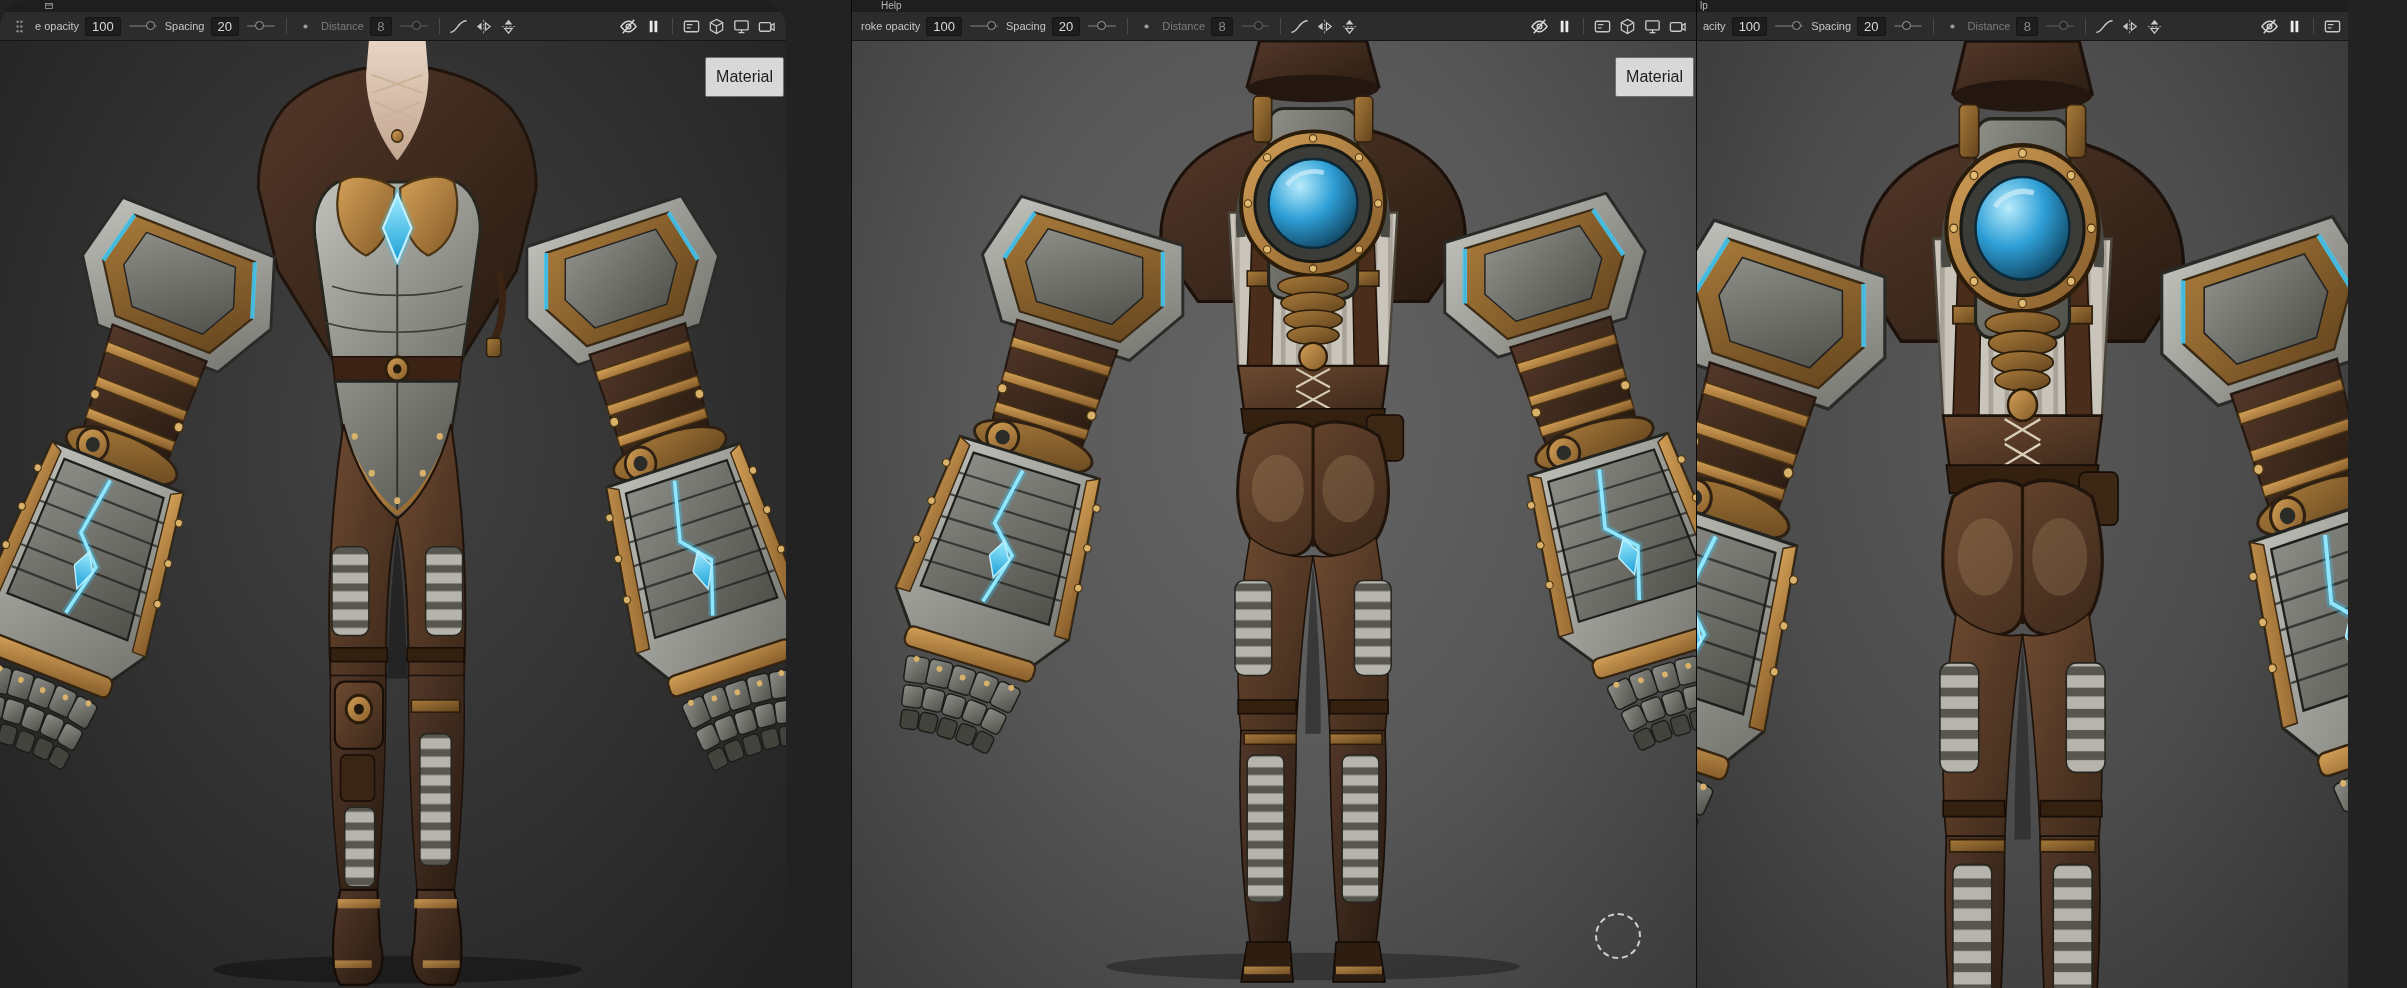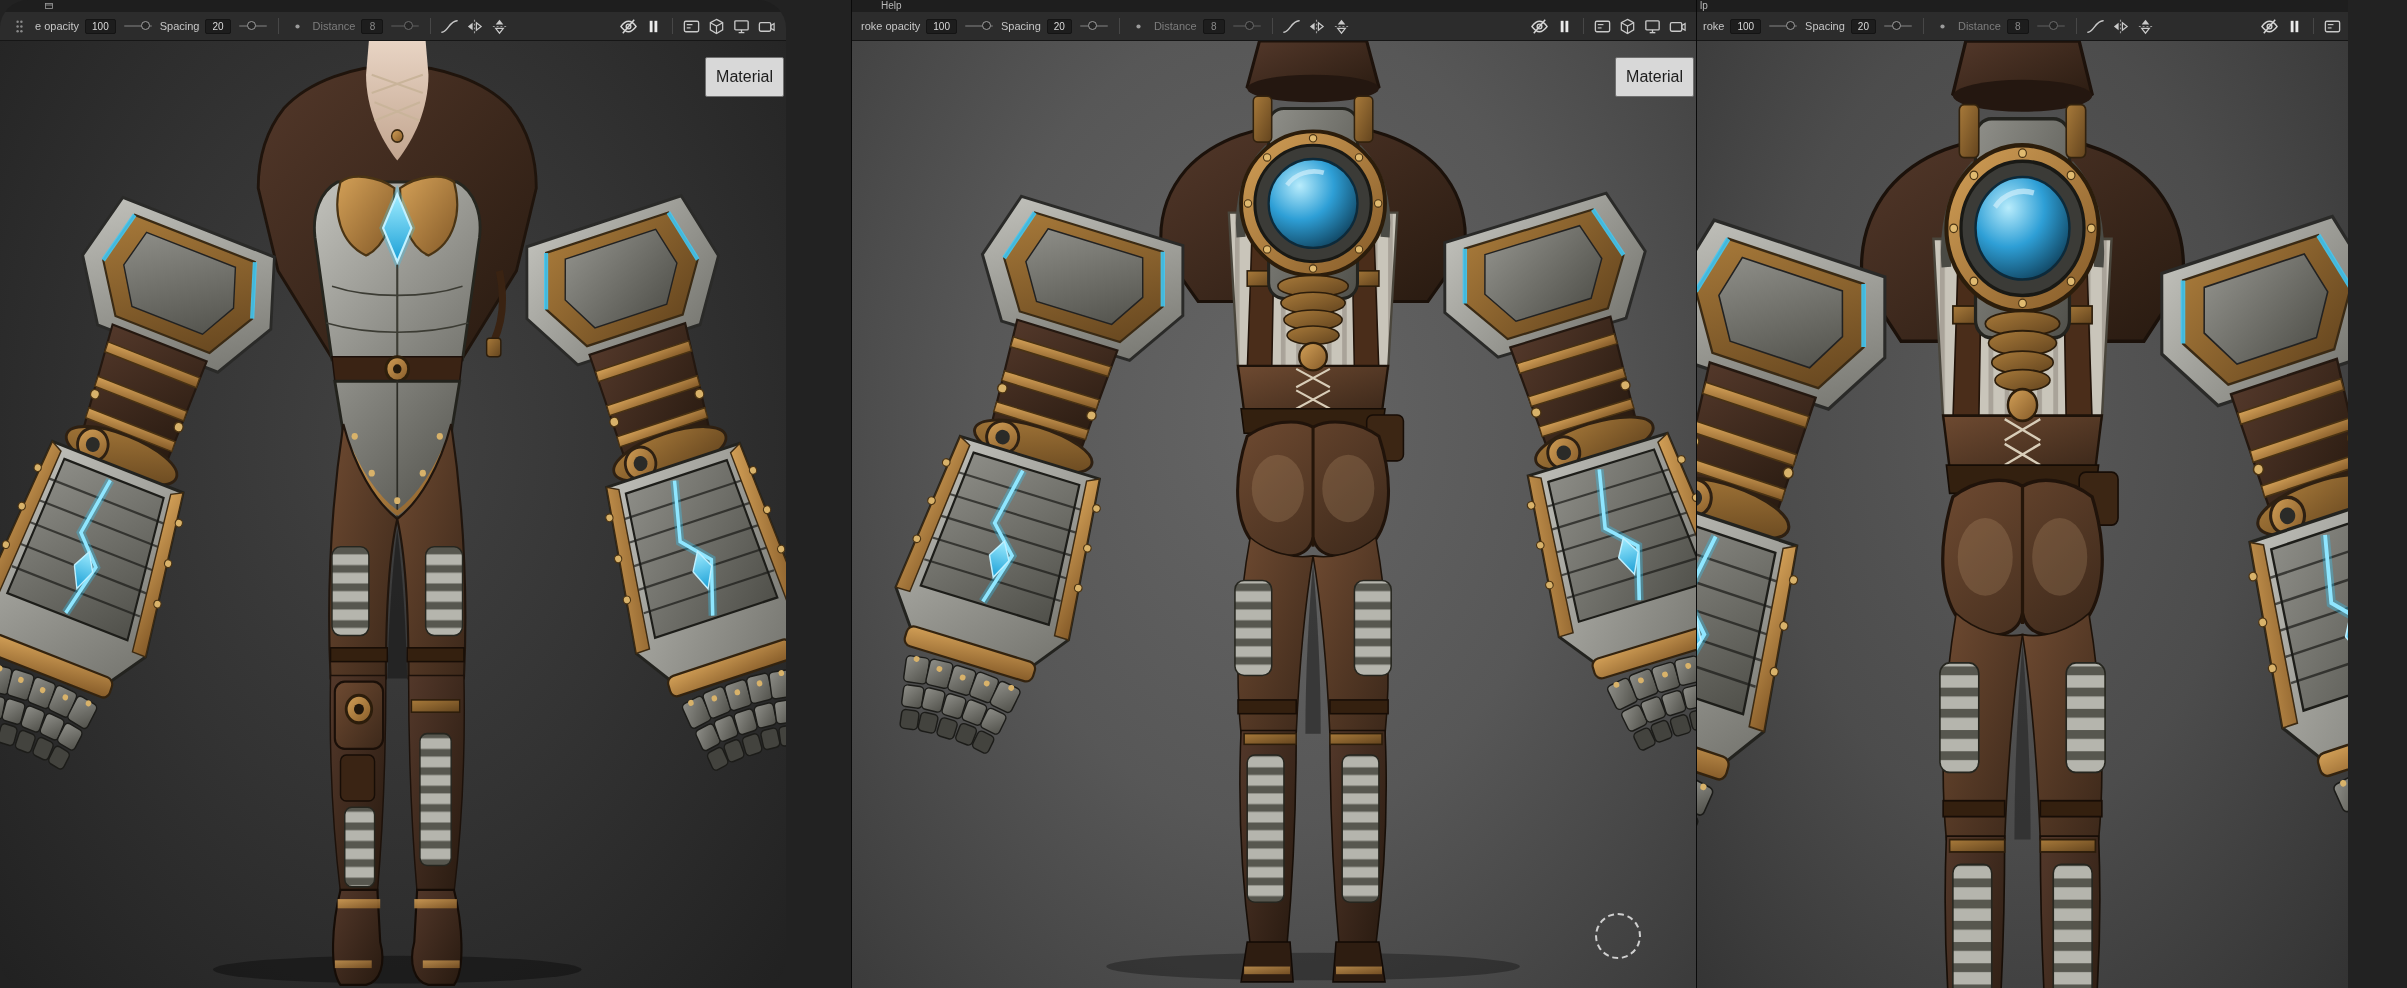--- a/index.html
+++ b/index.html
@@ -14,21 +14,21 @@
   .menubar { height:12px; background:#1e1e1e; display:flex; align-items:center;
              font-size:10px; color:#b8b8b8; overflow:hidden;text-align:center; }
   .menu-item { line-height:10px; }
   .menu-item:empty { display:none; }
 
   
   .toolbar { height:29px; background:#2c2c2c; border-bottom:1px solid #161616;
              display:flex; align-items:center; gap:6px; overflow:hidden; white-space:nowrap; }
   .tb-label { font-size:11px; color:#c6c6c6; flex:0 0 auto; }
   .tb-label.dim { color:#7d7d7d; }
-  .tb-value { font-size:10px; color:#dadada; background:#1d1d1d; border:1px solid #141414;
+  .tb-value { font-size:13px; color:#dadada; background:#1d1d1d; border:1px solid #141414;
               border-radius:2px; padding:1px 6px; min-width:22px; text-align:center; flex:0 0 auto; }
   .tb-value.dim { color:#8a8a8a; }
   .tb-slider { width:28px; height:2px; background:#585858; border-radius:1px; position:relative;
                margin:0 2px; flex:0 0 auto; }
   .tb-slider.dim { background:#454545; }
   .tb-slider .knob { position:absolute; top:-4.5px; width:9px; height:9px; border-radius:50%;
                      background:#242424; border:1px solid #9c9c9c; }
   .tb-slider.dim .knob { border-color:#6a6a6a; }
   .tb-sep { width:1px; height:16px; background:#474747; margin:0 3px; flex:0 0 auto; }
   .tbi { width:19px; height:19px; flex:0 0 auto; }
@@ -525,21 +525,21 @@
       <div class="material-badge">Material</div>
       <div class="brush-cursor"></div>
     </div>
   </section>
 
   <section class="panel p3" style="left:1696px; width:652px;">
     <div class="menubar" style="padding-left:3px;">
       <span class="menu-item">lp</span>
     </div>
     <div class="toolbar" style="padding:0 6px;">
-      <span class="tb-label">roke</span>
+      <span class="tb-label">acity</span>
       <span class="tb-value">100</span>
       <span class="tb-slider">
           <i class="knob" style="left:60%"></i>
         </span>
       <span class="tb-label">Spacing</span>
       <span class="tb-value">20</span>
       <span class="tb-slider">
           <i class="knob" style="left:30%"></i>
         </span>
       <span class="tb-sep"></span>

